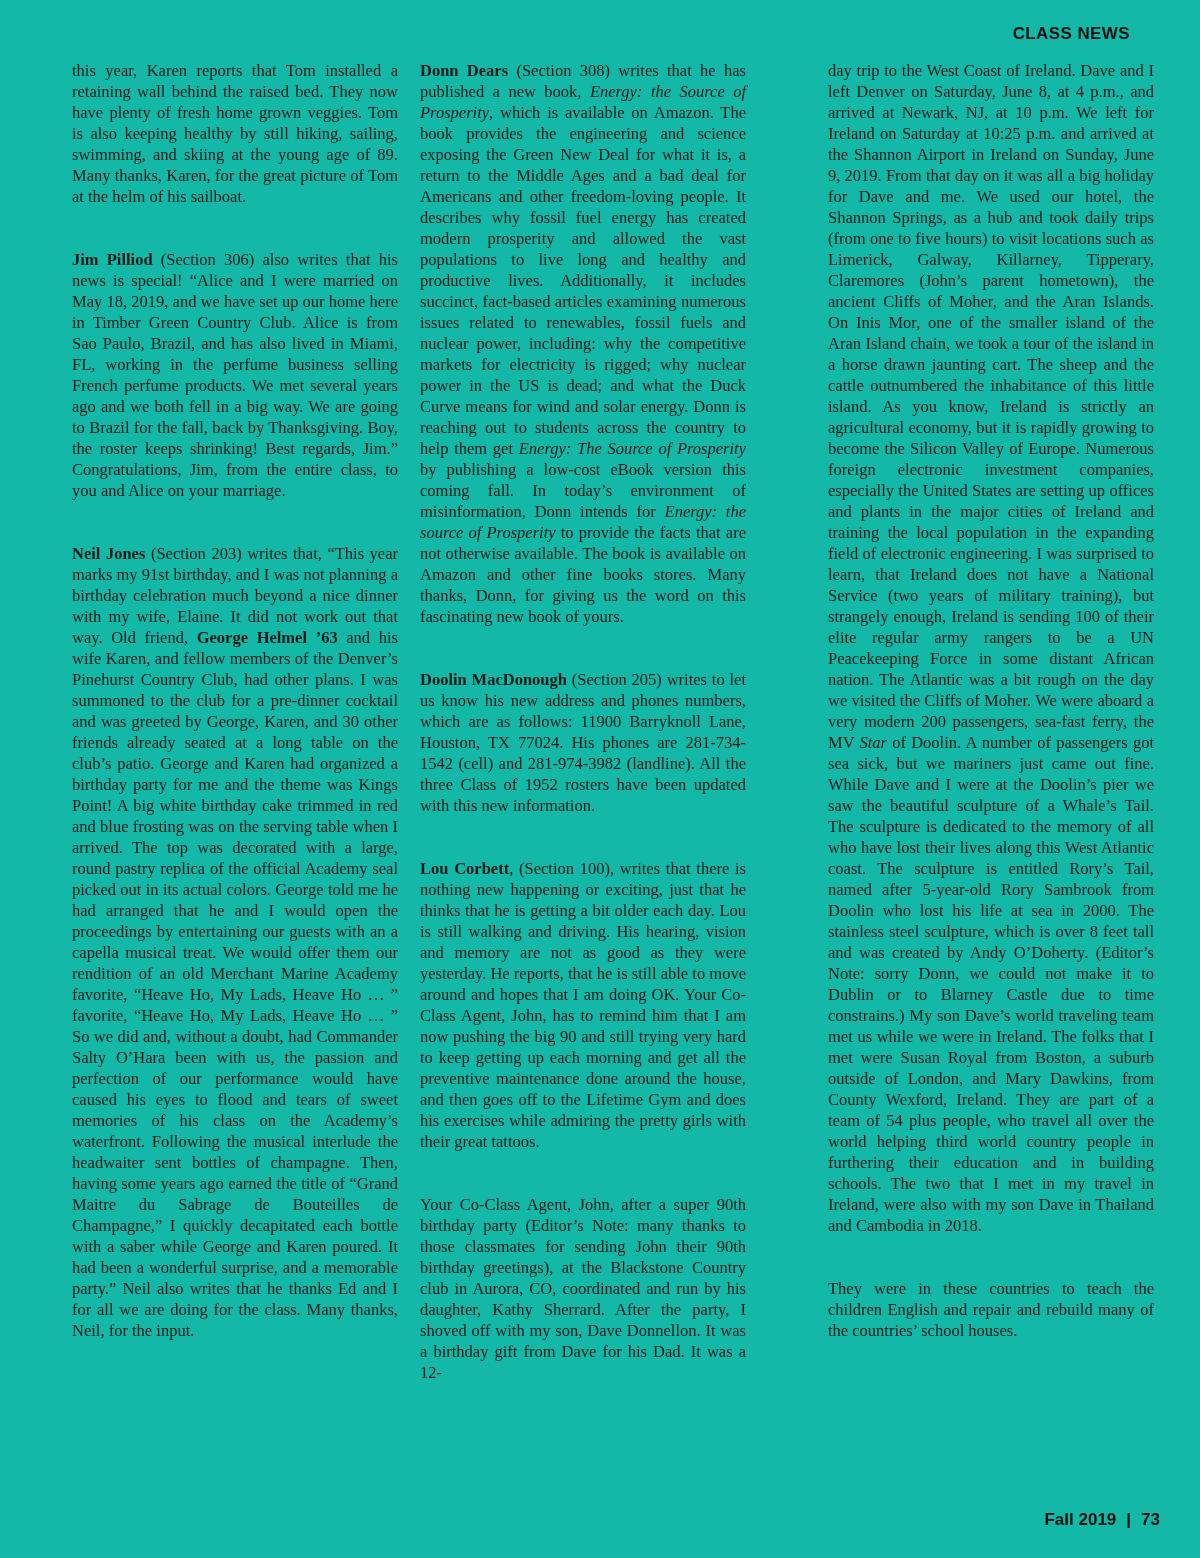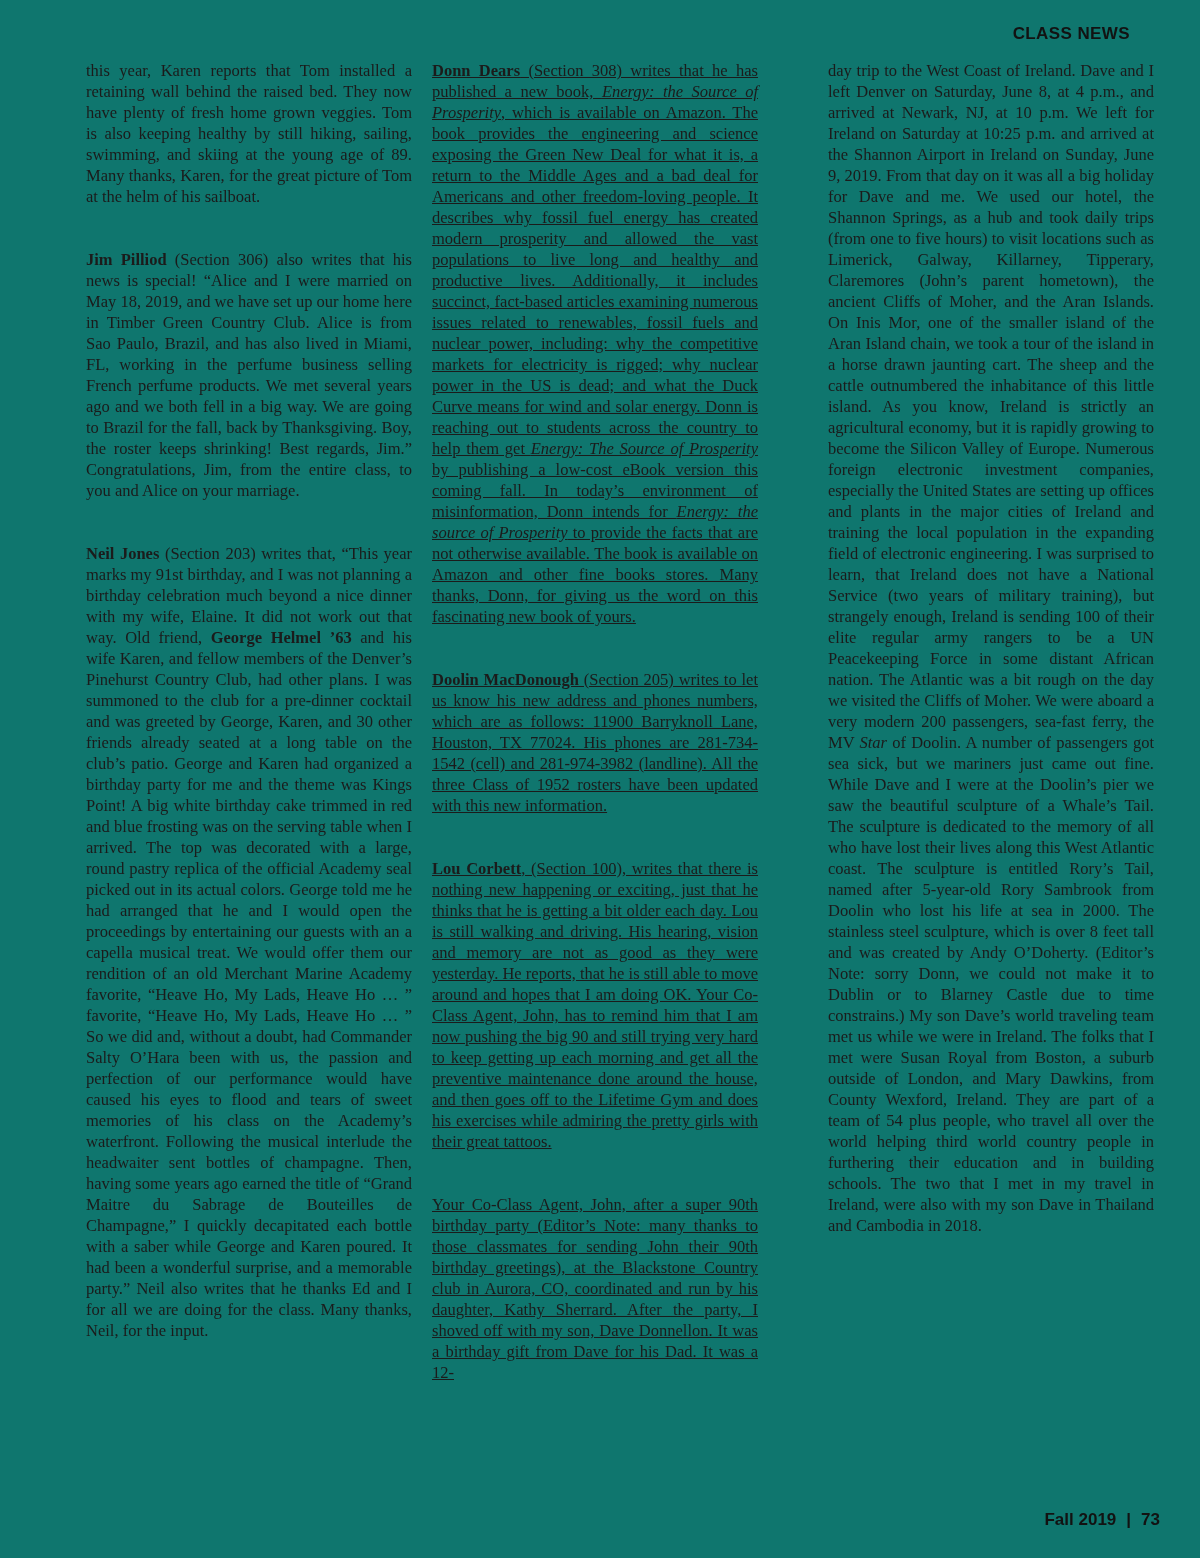--- a/index.html
+++ b/index.html
@@ -11,39 +11,39 @@
     width: 1200px;
     height: 1558px;
     position: relative;
     overflow: hidden;
     font-family: "Liberation Serif", serif;
     color: #1b1b1b;
   }
   .page {
     position: absolute;
     inset: 0;
-    background: #0f766e;
+    background: #14b8a6;
   }
   .header {
     position: absolute;
     top: 24px;
     right: 70px;
     font-family: "Liberation Sans", sans-serif;
     font-weight: bold;
     font-size: 17px;
     letter-spacing: 0.4px;
     color: #121212;
   }
   .col {
     position: absolute;
     top: 60px;
     width: 326px;
   }
-  .col-1 { left: 72px; margin-left: 14px; }
-  .col-2 { left: 432px; text-decoration: underline; }
+  .col-1 { left: 72px; }
+  .col-2 { left: 420px; }
   .col-3 { left: 828px; }
   .para {
     margin: 0;
     font-size: 16.5px;
     line-height: 21px;
     text-align: justify;
     color: #1b1b1b;
   }
   .para + .para { margin-top: 42px; }
   .run-bold { font-weight: bold; }
@@ -74,19 +74,20 @@
       <p class="para"><span class="run-bold">Neil Jones</span><span> (Section 203) writes that, “This year marks my 91st birthday, and I was not planning a birthday celebration much beyond a nice dinner with my wife, Elaine. It did not work out that way. Old friend, </span><span class="run-bold">George Helmel ’63</span><span> and his wife Karen, and fellow members of the Denver’s Pinehurst Country Club, had other plans. I was summoned to the club for a pre-dinner cocktail and was greeted by George, Karen, and 30 other friends already seated at a long table on the club’s patio. George and Karen had organized a birthday party for me and the theme was Kings Point! A big white birthday cake trimmed in red and blue frosting was on the serving table when I arrived. The top was decorated with a large, round pastry replica of the official Academy seal picked out in its actual colors. George told me he had arranged that he and I would open the proceedings by entertaining our guests with an a capella musical treat. We would offer them our rendition of an old Merchant Marine Academy favorite, “Heave Ho, My Lads, Heave Ho … ” favorite, “Heave Ho, My Lads, Heave Ho … ” So we did and, without a doubt, had Commander Salty O’Hara been with us, the passion and perfection of our performance would have caused his eyes to flood and tears of sweet memories of his class on the Academy’s waterfront. Following the musical interlude the headwaiter sent bottles of champagne. Then, having some years ago earned the title of “Grand Maitre du Sabrage de Bouteilles de Champagne,” I quickly decapitated each bottle with a saber while George and Karen poured. It had been a wonderful surprise, and a memorable party.” Neil also writes that he thanks Ed and I for all we are doing for the class. Many thanks, Neil, for the input.</span></p>
     </div>
   <div class="col col-2">
       <p class="para"><span class="run-bold">Donn Dears</span><span> (Section 308) writes that he has published a new book, </span><span class="run-italic">Energy: the Source of Prosperity</span><span>, which is available on Amazon. The book provides the engineering and science exposing the Green New Deal for what it is, a return to the Middle Ages and a bad deal for Americans and other freedom-loving people. It describes why fossil fuel energy has created modern prosperity and allowed the vast populations to live long and healthy and productive lives. Additionally, it includes succinct, fact-based articles examining numerous issues related to renewables, fossil fuels and nuclear power, including: why the competitive markets for electricity is rigged; why nuclear power in the US is dead; and what the Duck Curve means for wind and solar energy. Donn is reaching out to students across the country to help them get </span><span class="run-italic">Energy: The Source of Prosperity</span><span> by publishing a low-cost eBook version this coming fall. In today’s environment of misinformation, Donn intends for </span><span class="run-italic">Energy: the source of Prosperity</span><span> to provide the facts that are not otherwise available. The book is available on Amazon and other fine books stores. Many thanks, Donn, for giving us the word on this fascinating new book of yours.</span></p>
       <p class="para"><span class="run-bold">Doolin MacDonough</span><span> (Section 205) writes to let us know his new address and phones numbers, which are as follows: 11900 Barryknoll Lane, Houston, TX 77024. His phones are 281-734-1542 (cell) and 281-974-3982 (landline). All the three Class of 1952 rosters have been updated with this new information.</span></p>
       <p class="para"><span class="run-bold">Lou Corbett</span><span>, (Section 100), writes that there is nothing new happening or exciting, just that he thinks that he is getting a bit older each day. Lou is still walking and driving. His hearing, vision and memory are not as good as they were yesterday. He reports, that he is still able to move around and hopes that I am doing OK. Your Co-Class Agent, John, has to remind him that I am now pushing the big 90 and still trying very hard to keep getting up each morning and get all the preventive maintenance done around the house, and then goes off to the Lifetime Gym and does his exercises while admiring the pretty girls with their great tattoos.</span></p>
       <p class="para"><span>Your Co-Class Agent, John, after a super 90th birthday party (Editor’s Note: many thanks to those classmates for sending John their 90th birthday greetings), at the Blackstone Country club in Aurora, CO, coordinated and run by his daughter, Kathy Sherrard. After the party, I shoved off with my son, Dave Donnellon. It was a birthday gift from Dave for his Dad. It was a 12-</span></p>
     </div>
   <div class="col col-3">
       <p class="para"><span>day trip to the West Coast of Ireland. Dave and I left Denver on Saturday, June 8, at 4 p.m., and arrived at Newark, NJ, at 10 p.m. We left for Ireland on Saturday at 10:25 p.m. and arrived at the Shannon Airport in Ireland on Sunday, June 9, 2019. From that day on it was all a big holiday for Dave and me. We used our hotel, the Shannon Springs, as a hub and took daily trips (from one to five hours) to visit locations such as Limerick, Galway, Killarney, Tipperary, Claremores (John’s parent hometown), the ancient Cliffs of Moher, and the Aran Islands. On Inis Mor, one of the smaller island of the Aran Island chain, we took a tour of the island in a horse drawn jaunting cart. The sheep and the cattle outnumbered the inhabitance of this little island. As you know, Ireland is strictly an agricultural economy, but it is rapidly growing to become the Silicon Valley of Europe. Numerous foreign electronic investment companies, especially the United States are setting up offices and plants in the major cities of Ireland and training the local population in the expanding field of electronic engineering. I was surprised to learn, that Ireland does not have a National Service (two years of military training), but strangely enough, Ireland is sending 100 of their elite regular army rangers to be a UN Peacekeeping Force in some distant African nation. The Atlantic was a bit rough on the day we visited the Cliffs of Moher. We were aboard a very modern 200 passengers, sea-fast ferry, the MV </span><span class="run-italic">Star</span><span> of Doolin. A number of passengers got sea sick, but we mariners just came out fine. While Dave and I were at the Doolin’s pier we saw the beautiful sculpture of a Whale’s Tail. The sculpture is dedicated to the memory of all who have lost their lives along this West Atlantic coast. The sculpture is entitled Rory’s Tail, named after 5-year-old Rory Sambrook from Doolin who lost his life at sea in 2000. The stainless steel sculpture, which is over 8 feet tall and was created by Andy O’Doherty. (Editor’s Note: sorry Donn, we could not make it to Dublin or to Blarney Castle due to time constrains.) My son Dave’s world traveling team met us while we were in Ireland. The folks that I met were Susan Royal from Boston, a suburb outside of London, and Mary Dawkins, from County Wexford, Ireland. They are part of a team of 54 plus people, who travel all over the world helping third world country people in furthering their education and in building schools. The two that I met in my travel in Ireland, were also with my son Dave in Thailand and Cambodia in 2018.</span></p>
+      <p class="para"><span>They were in these countries to teach the children English and repair and rebuild many of the countries’ school houses.</span></p>
     </div>
 
   <div class="footer">
     <span>Fall 2019</span><span class="sep">|</span><span>73</span>
   </div>
 
 </div>
 
 </body></html>

